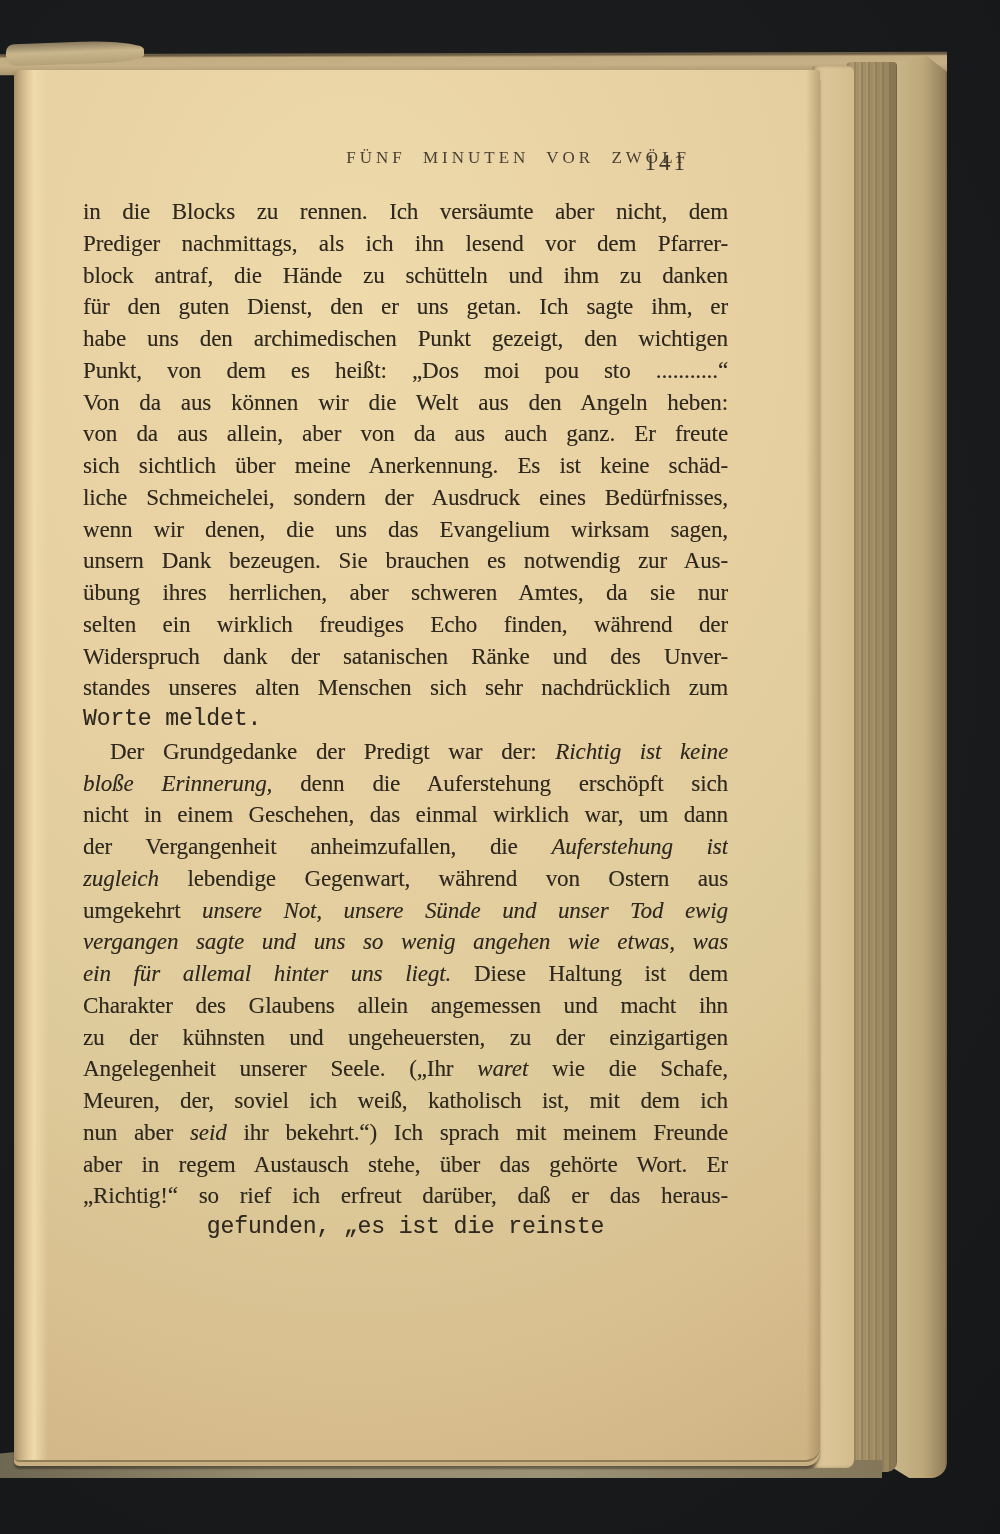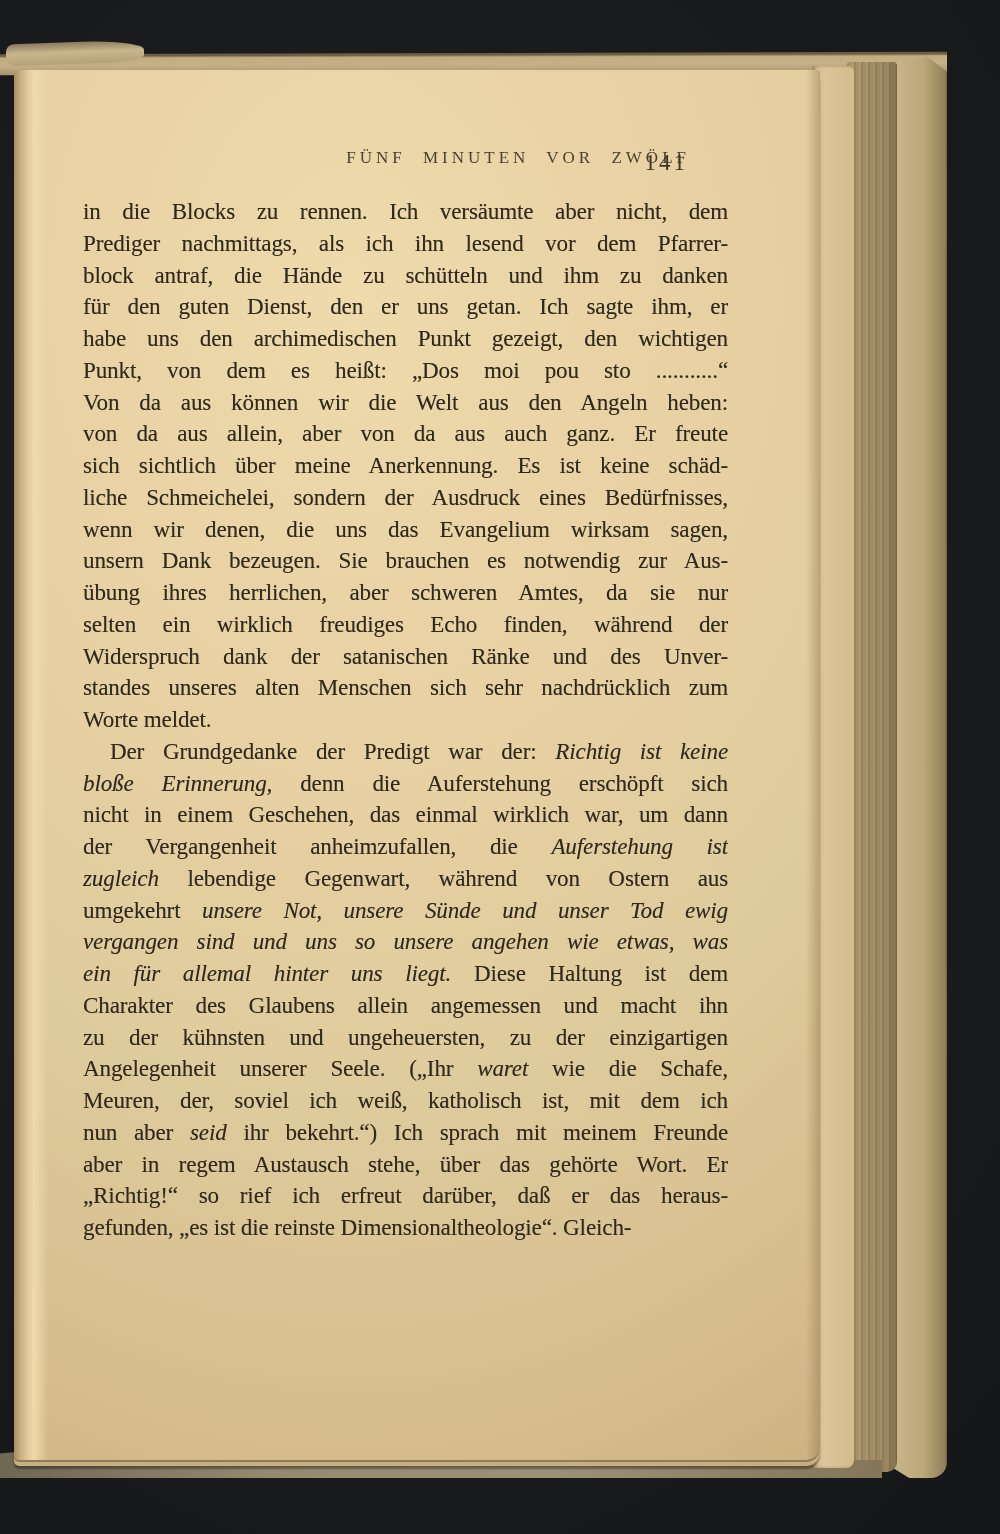--- a/index.html
+++ b/index.html
@@ -82,21 +82,21 @@
     font-size:23px;letter-spacing:3px;word-spacing:normal;color:#3e362a;
   }
   .body-text{
     position:absolute;left:34px;top:126px;width:645px;z-index:2;
     font-size:23px;line-height:31.75px;color:var(--ink,#2e281e);
     letter-spacing:-0.1px;
     text-shadow:0.3px 0.3px 0 rgba(46,40,30,.35);
     margin-left:35px;
   }
   .line{height:31.75px;overflow:hidden;text-align:justify;text-align-last:justify;}
-  .line.noj{text-align:right;text-align-last:left;}
+  .line.noj{text-align:center;text-align-last:left;font-family:Liberation Mono, monospace;}
   .line.ind{text-indent:27px;}
   .it{font-style:italic;}
 </style>
 </head>
 <body>
 
 <div class="scene">
   <div class="backdrop-vignette"></div>
   <div class="cover-top-band"></div>
   <div class="top-left-fold"></div>
@@ -131,21 +131,21 @@
         <div class="line"><span>selten ein wirklich freudiges Echo finden, während der</span></div>
         <div class="line"><span>Widerspruch dank der satanischen Ränke und des Unver-</span></div>
         <div class="line"><span>standes unseres alten Menschen sich sehr nachdrücklich zum</span></div>
         <div class="line noj"><span>Worte meldet.</span></div>
         <div class="line ind"><span>Der Grundgedanke der Predigt war der: </span><span class="it">Richtig ist keine</span></div>
         <div class="line"><span class="it">bloße Erinnerung,</span><span> denn die Auferstehung erschöpft sich</span></div>
         <div class="line"><span>nicht in einem Geschehen, das einmal wirklich war, um dann</span></div>
         <div class="line"><span>der Vergangenheit anheimzufallen, die </span><span class="it">Auferstehung ist</span></div>
         <div class="line"><span class="it">zugleich</span><span> lebendige Gegenwart, während von Ostern aus</span></div>
         <div class="line"><span>umgekehrt </span><span class="it">unsere Not, unsere Sünde und unser Tod ewig</span></div>
-        <div class="line"><span class="it">vergangen sind und uns so unsere angehen wie etwas, was</span></div>
+        <div class="line"><span class="it">vergangen sagte und uns so wenig angehen wie etwas, was</span></div>
         <div class="line"><span class="it">ein für allemal hinter uns liegt.</span><span> Diese Haltung ist dem</span></div>
         <div class="line"><span>Charakter des Glaubens allein angemessen und macht ihn</span></div>
         <div class="line"><span>zu der kühnsten und ungeheuersten, zu der einzigartigen</span></div>
         <div class="line"><span>Angelegenheit unserer Seele. („Ihr </span><span class="it">waret</span><span> wie die Schafe,</span></div>
         <div class="line"><span>Meuren, der, soviel ich weiß, katholisch ist, mit dem ich</span></div>
         <div class="line"><span>nun aber </span><span class="it">seid</span><span> ihr bekehrt.“) Ich sprach mit meinem Freunde</span></div>
         <div class="line"><span>aber in regem Austausch stehe, über das gehörte Wort. Er</span></div>
         <div class="line"><span>„Richtig!“ so rief ich erfreut darüber, daß er das heraus-</span></div>
         <div class="line noj"><span>gefunden, „es ist die reinste Dimensionaltheologie“. Gleich-</span></div>
       </div>

